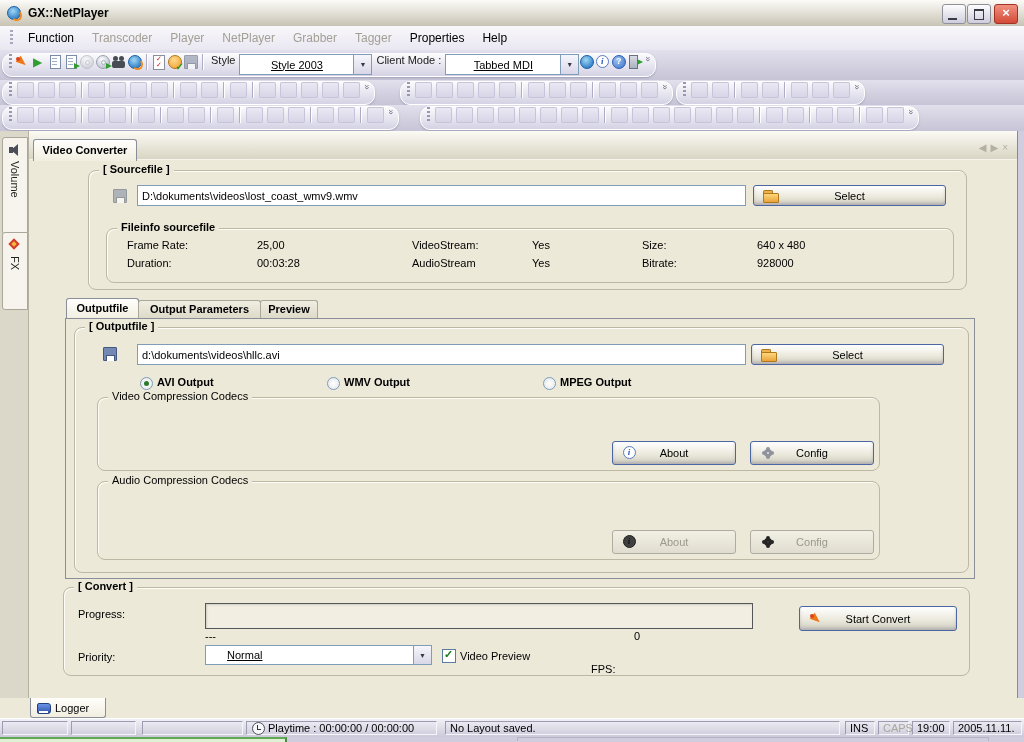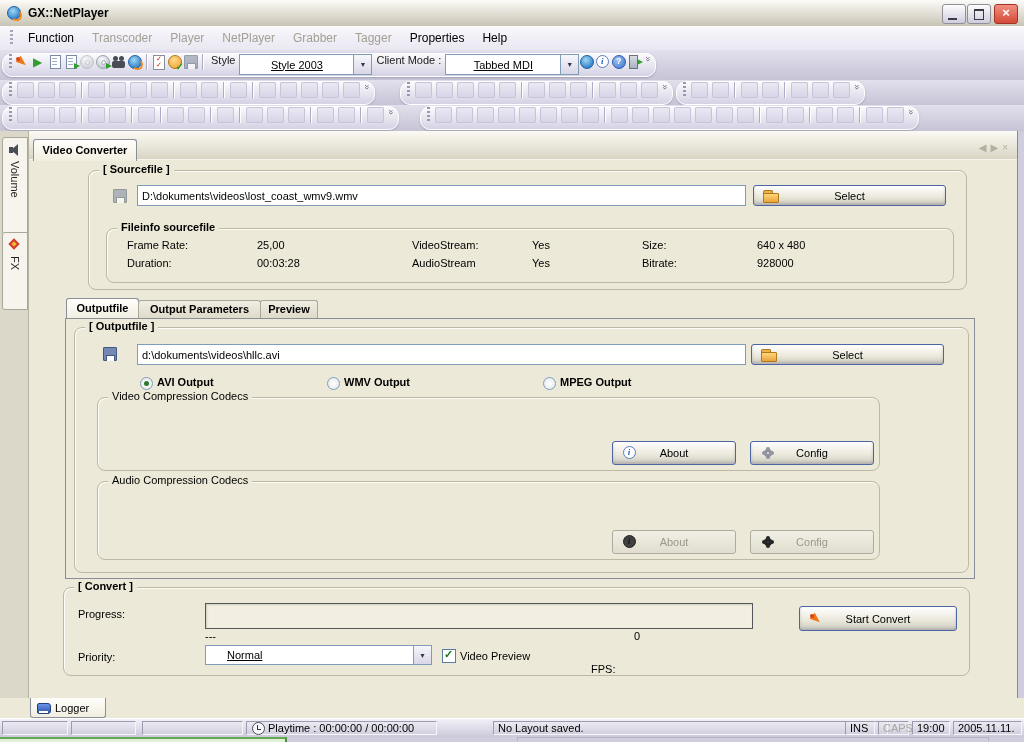--- a/index.html
+++ b/index.html
@@ -327,21 +327,21 @@
   </div>
 
   <div class="abs statusbar">
     <span class="spanel" style="left:2px;width:66px;"></span>
     <span class="spanel" style="left:71px;width:65px;"></span>
     <span class="spanel" style="left:142px;width:101px;"></span>
     <span class="spanel" style="left:246px;width:191px;">
       <span class="ti i-clock" style="width:14px;height:14px;"></span>
       <span style="margin-left:3px;">Playtime : 00:00:00 / 00:00:00</span>
     </span>
-    <span class="spanel" style="left:445px;width:395px;margin-left:48px;">
+    <span class="spanel" style="left:445px;width:395px;">
       <span>No Layout saved.</span>
     </span>
     <span class="spanel" style="left:845px;width:30px;">INS</span>
     <span class="spanel" style="left:878px;width:31px;color:#a9a79d;">CAPS</span>
     <span class="spanel" style="left:912px;width:38px;">19:00</span>
     <span class="spanel" style="left:953px;width:69px;">2005.11.11.</span>
   </div>
 
   <div class="abs understrip">
     <span class="greenfrag"></span>

